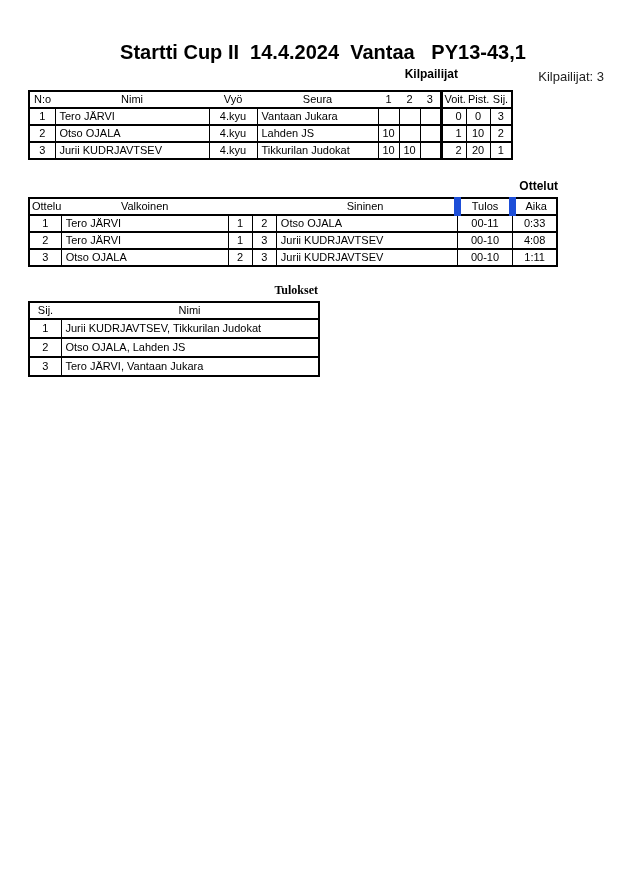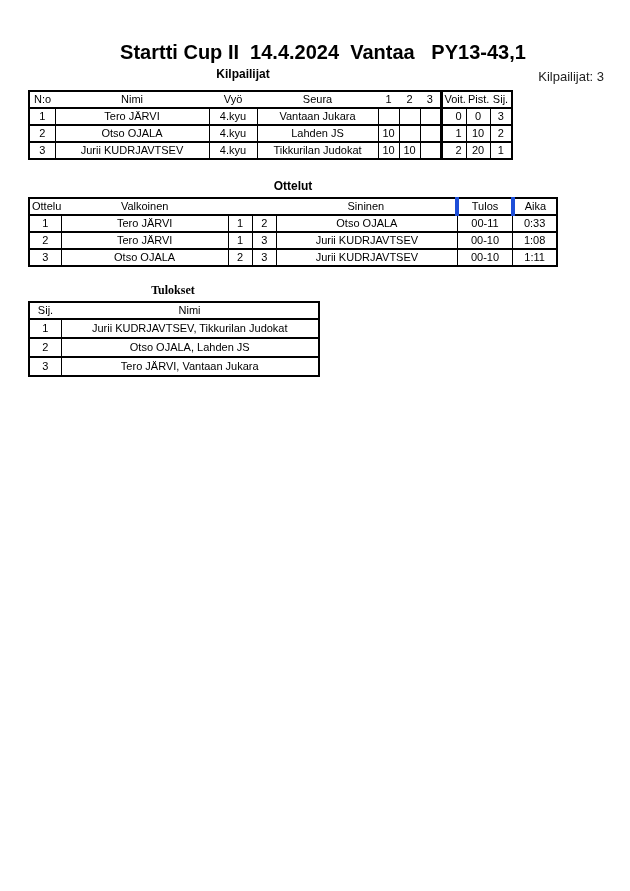--- a/index.html
+++ b/index.html
@@ -15,21 +15,21 @@
   .main-title {
     position: absolute;
     top: 41px; left: 8px; width: 630px;
     text-align: center;
     font-size: 20px;
     font-weight: bold;
     white-space: pre;
   }
   .sect-title {
     position: absolute;
-    text-align: center;
+    text-align: right;
     font-size: 12px;
     font-weight: bold;
     white-space: pre;
   }
   #t1-title { top: 67px; left: 28px; width: 430px; }
   #t2-title { top: 179px; left: 28px; width: 530px; }
   #t3-title { top: 283px; left: 28px; width: 290px; font-family: Liberation Serif, serif; }
   .count-label {
     position: absolute;
     top: 69px; right: 26px;
@@ -61,23 +61,23 @@
   td {
     border: 1px solid #000;
     line-height: 13px;
     padding: 1px 4px;
     text-align: center;
     white-space: nowrap;
     overflow: hidden;
   }
   #table3 td { line-height: 15px; }
   tbody tr:not(:first-child) td { border-top: 2px solid #000; }
-  .al { text-align: center; }
+  .al { text-align: left; }
   .thick-l { border-left: 3px solid #000 !important; text-align: right; }
-  #table2 th.vline { border-left: 4px solid #1d4ed8; }
+  #table2 th.vline { border-left: 7px solid #1d4ed8; }
 </style>
 </head>
 <body>
 
 <div class="page">
 
   <div class="main-title">Startti Cup II  14.4.2024  Vantaa   PY13-43,1</div>
 
   <div class="sect-title" id="t1-title">Kilpailijat</div>
   <div class="count-label">Kilpailijat: 3</div>
@@ -182,21 +182,21 @@
         <td>00-11</td>
         <td>0:33</td>
       </tr>
       <tr>
         <td>2</td>
         <td class="al">Tero JÄRVI</td>
         <td>1</td>
         <td>3</td>
         <td class="al">Jurii KUDRJAVTSEV</td>
         <td>00-10</td>
-        <td>1:08</td>
+        <td>4:08</td>
       </tr>
       <tr>
         <td>3</td>
         <td class="al">Otso OJALA</td>
         <td>2</td>
         <td>3</td>
         <td class="al">Jurii KUDRJAVTSEV</td>
         <td>00-10</td>
         <td>1:11</td>
       </tr>

